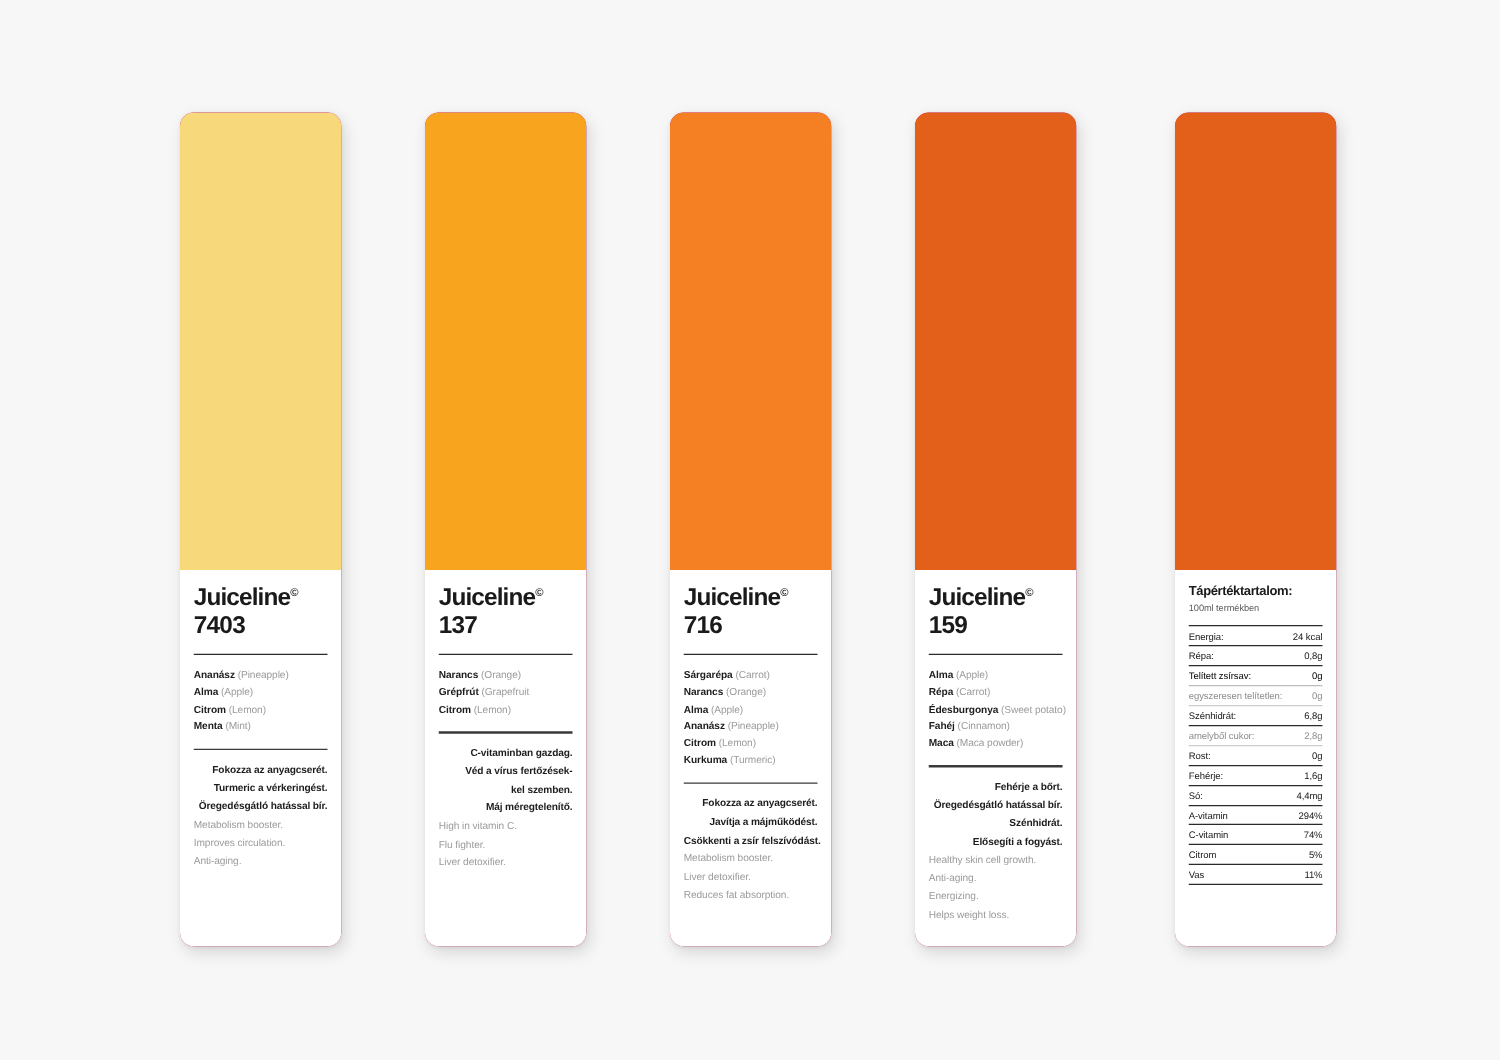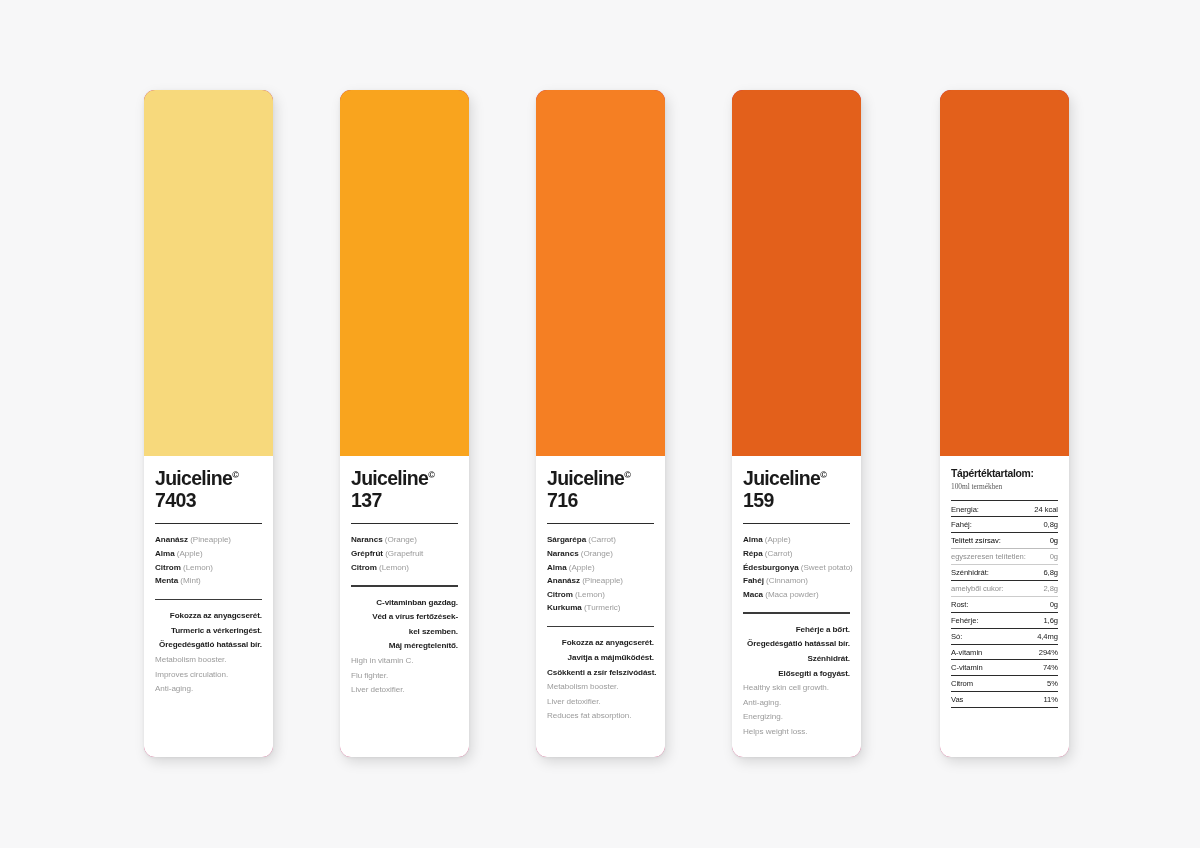--- a/index.html
+++ b/index.html
@@ -126,21 +126,20 @@
     font-weight: bold;
     color: #1a1a1a;
     letter-spacing: -0.3px;
     line-height: 1.2;
   }
   .nutri-sub {
     font-size: 7.4px;
     color: #5a5a5a;
     margin-top: 2px;
     letter-spacing: -0.05px;
-    font-family: Liberation Serif, serif;
   }
   .nutri-table {
     margin-top: 9px;
     width: 100%;
     border-collapse: collapse;
   }
   .nutri-table tr { }
   .nutri-table td {
     font-size: 7.6px;
     padding: 3.1px 0 2.8px 0;
@@ -273,21 +272,21 @@
     <div class="card-body">
       <div class="nutri-title">Tápértéktartalom:</div>
       <div class="nutri-sub">100ml termékben</div>
       <table class="nutri-table">
         <tbody>
           <tr class="top strong">
               <td>Energia:</td>
               <td class="val">24 kcal</td>
             </tr>
           <tr class="strong">
-              <td>Fahéj:</td>
+              <td>Répa:</td>
               <td class="val">0,8g</td>
             </tr>
           <tr>
               <td>Telített zsírsav:</td>
               <td class="val">0g</td>
             </tr>
           <tr class="light">
               <td>egyszeresen telítetlen:</td>
               <td class="val">0g</td>
             </tr>

